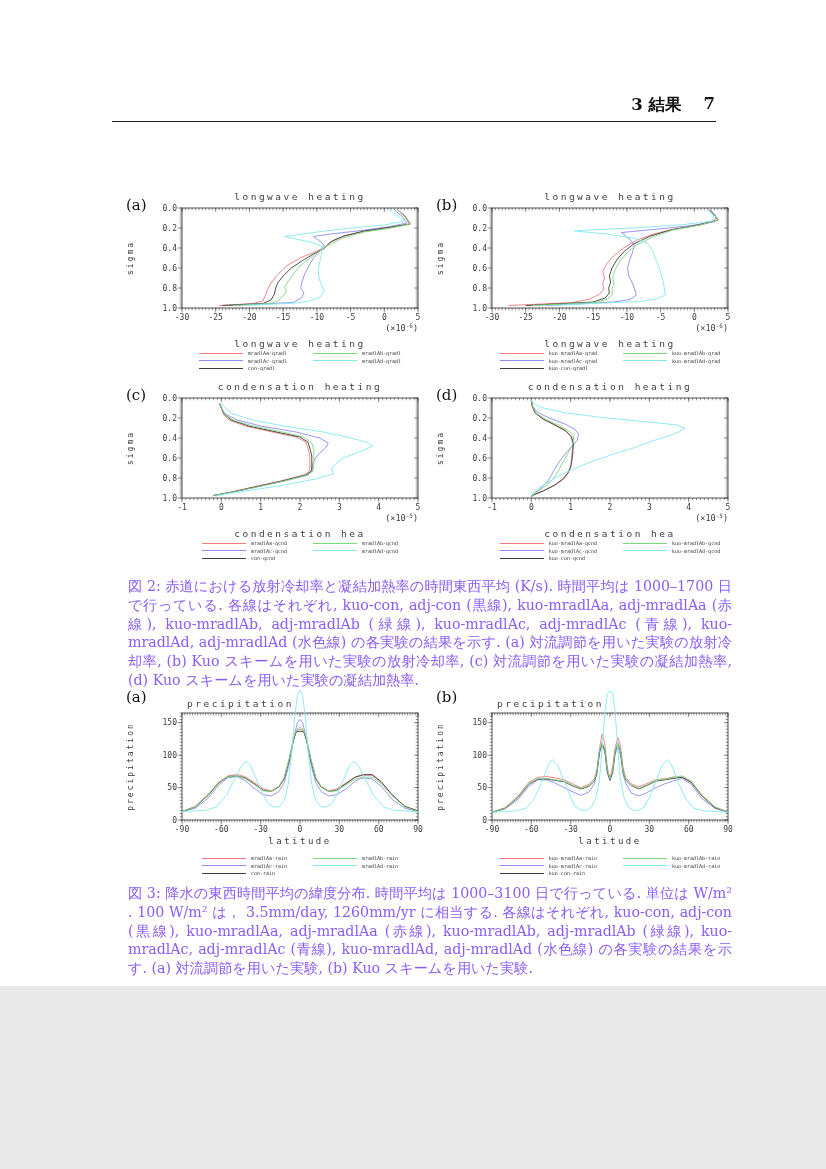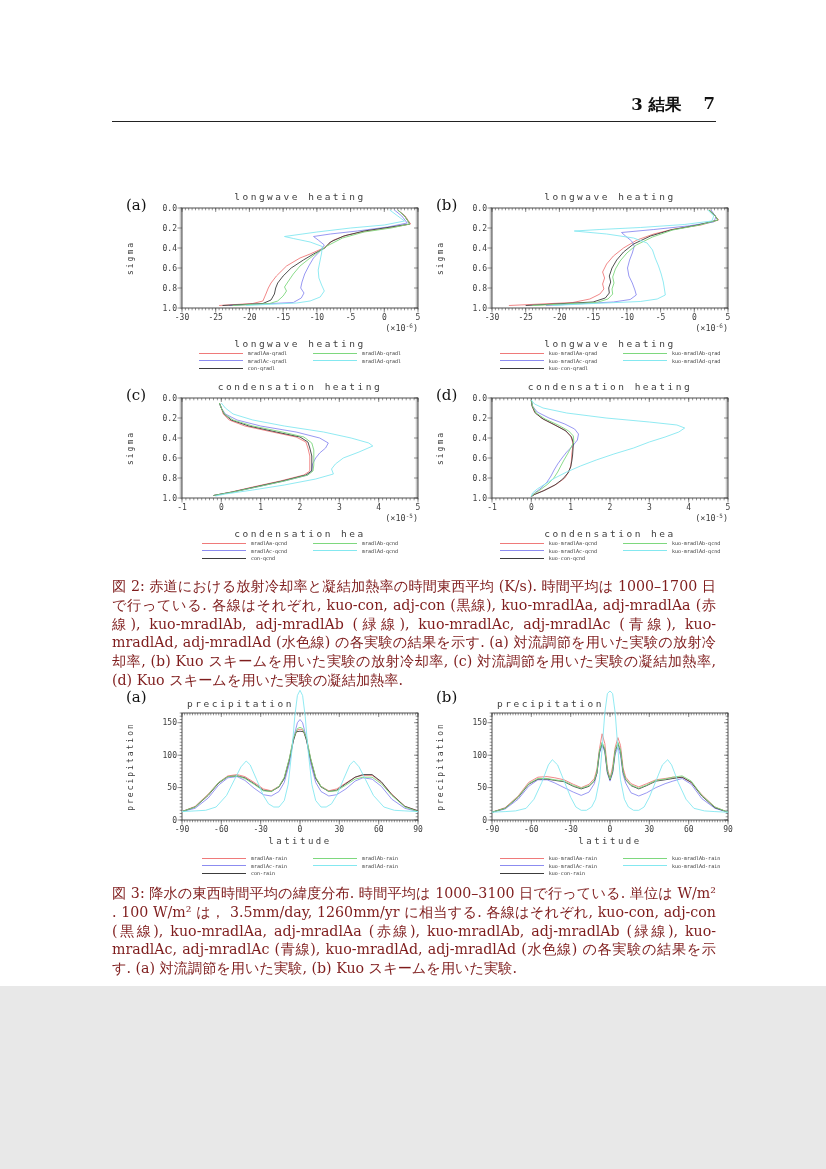--- a/index.html
+++ b/index.html
@@ -14,22 +14,22 @@
   svg text{font-family:"DejaVu Sans Mono","Liberation Mono",monospace;}
   .legend{width:312px;box-sizing:border-box;padding-left:48px;margin-top:0px;}
   .lg-title{text-align:center;width:264px;font-family:"DejaVu Sans Mono","Liberation Mono",monospace;
             font-size:9.5px;letter-spacing:2.5px;color:#3d3d3d;white-space:nowrap;}
   .lg-cols{display:flex;justify-content:center;gap:26px;margin-top:1px;}
   .lg-col{display:flex;flex-direction:column;gap:1.5px;}
   .lg-entry{display:flex;align-items:center;gap:5px;
             font-family:"DejaVu Sans Mono","Liberation Mono",monospace;
             font-size:5px;color:#333;white-space:nowrap;}
   .lg-line{display:inline-block;width:44px;height:0;border-top:1.2px solid;}
-  .caption{position:absolute;left:112px;width:604px;font-size:14.2px;line-height:18.8px;
-           text-align:justify;color:#7f1d1d;}
+  .caption{position:absolute;left:128px;width:604px;font-size:14.2px;line-height:18.8px;
+           text-align:justify;color:#8b5cf6;}
 </style>
 </head>
 <body>
 
 <div class="page">
 
   <div class="header">
     <span>3 結果</span>
     <span>7</span>
   </div>

